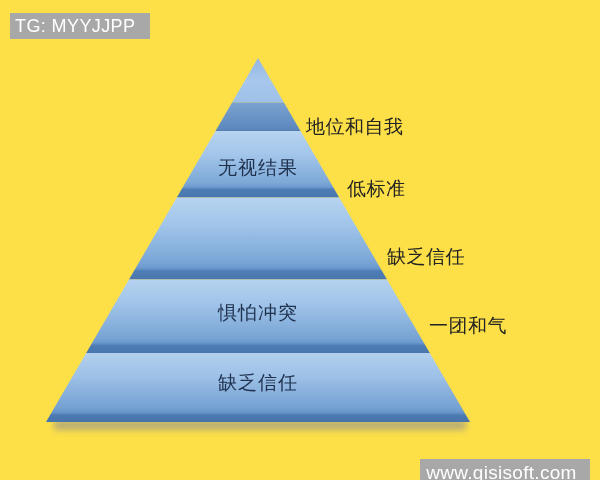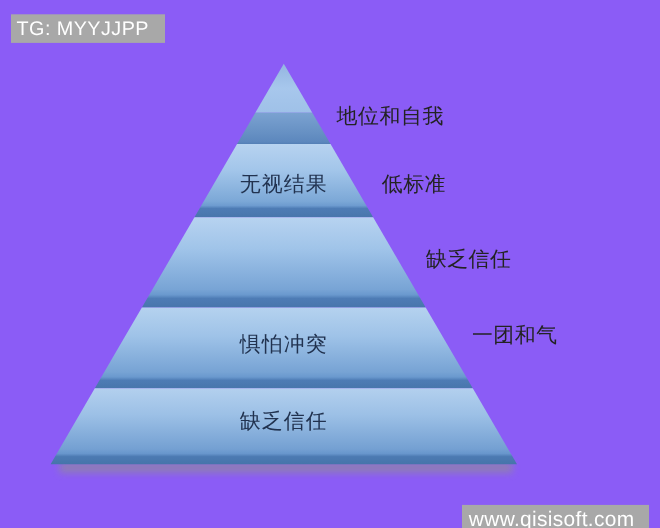--- a/index.html
+++ b/index.html
@@ -1,17 +1,17 @@
 <!DOCTYPE html>
 <html><head>
 <meta charset="utf-8">
 <style>
   html,body{margin:0;padding:0;background:#ffffff;}
   .stage{
-    position:relative;width:600px;height:480px;background:#8b5cf6;overflow:hidden;
+    position:relative;width:600px;height:480px;background:#fde047;overflow:hidden;
     font-family:"Liberation Serif",serif;
   }
   .tag-banner{
     position:absolute;left:10px;top:13px;width:140px;height:26px;
     background:#a8a8a8;color:#ffffff;
     font-family:"Liberation Sans",sans-serif;font-size:18px;line-height:26px;
     padding-left:5px;box-sizing:border-box;letter-spacing:0.4px;
   }
   .site-banner{
     position:absolute;left:420px;top:440px;width:170px;height:27px;
@@ -19,21 +19,21 @@
     font-family:"Liberation Sans",sans-serif;font-size:19px;line-height:27px;
     letter-spacing:0.3px;padding-right:7px;box-sizing:border-box;margin-top:19px;
   }
   .pyr-svg{position:absolute;left:0;top:0;}
   .pyr-label{
     position:absolute;left:258px;transform:translate(-50%,-50%);
     color:#21324f;font-size:19px;letter-spacing:1px;white-space:nowrap;
   }
   .side-label{
     position:absolute;transform:translateY(-50%);
-    color:#232323;font-size:19px;letter-spacing:0.5px;white-space:nowrap;
+    color:#232323;font-size:19px;letter-spacing:0.5px;white-space:nowrap;margin-top:21px;
   }
 </style>
 </head>
 <body>
 
 <div class="stage">
 
   <div class="tag-banner">
     <span>TG: MYYJJPP</span>
   </div>

